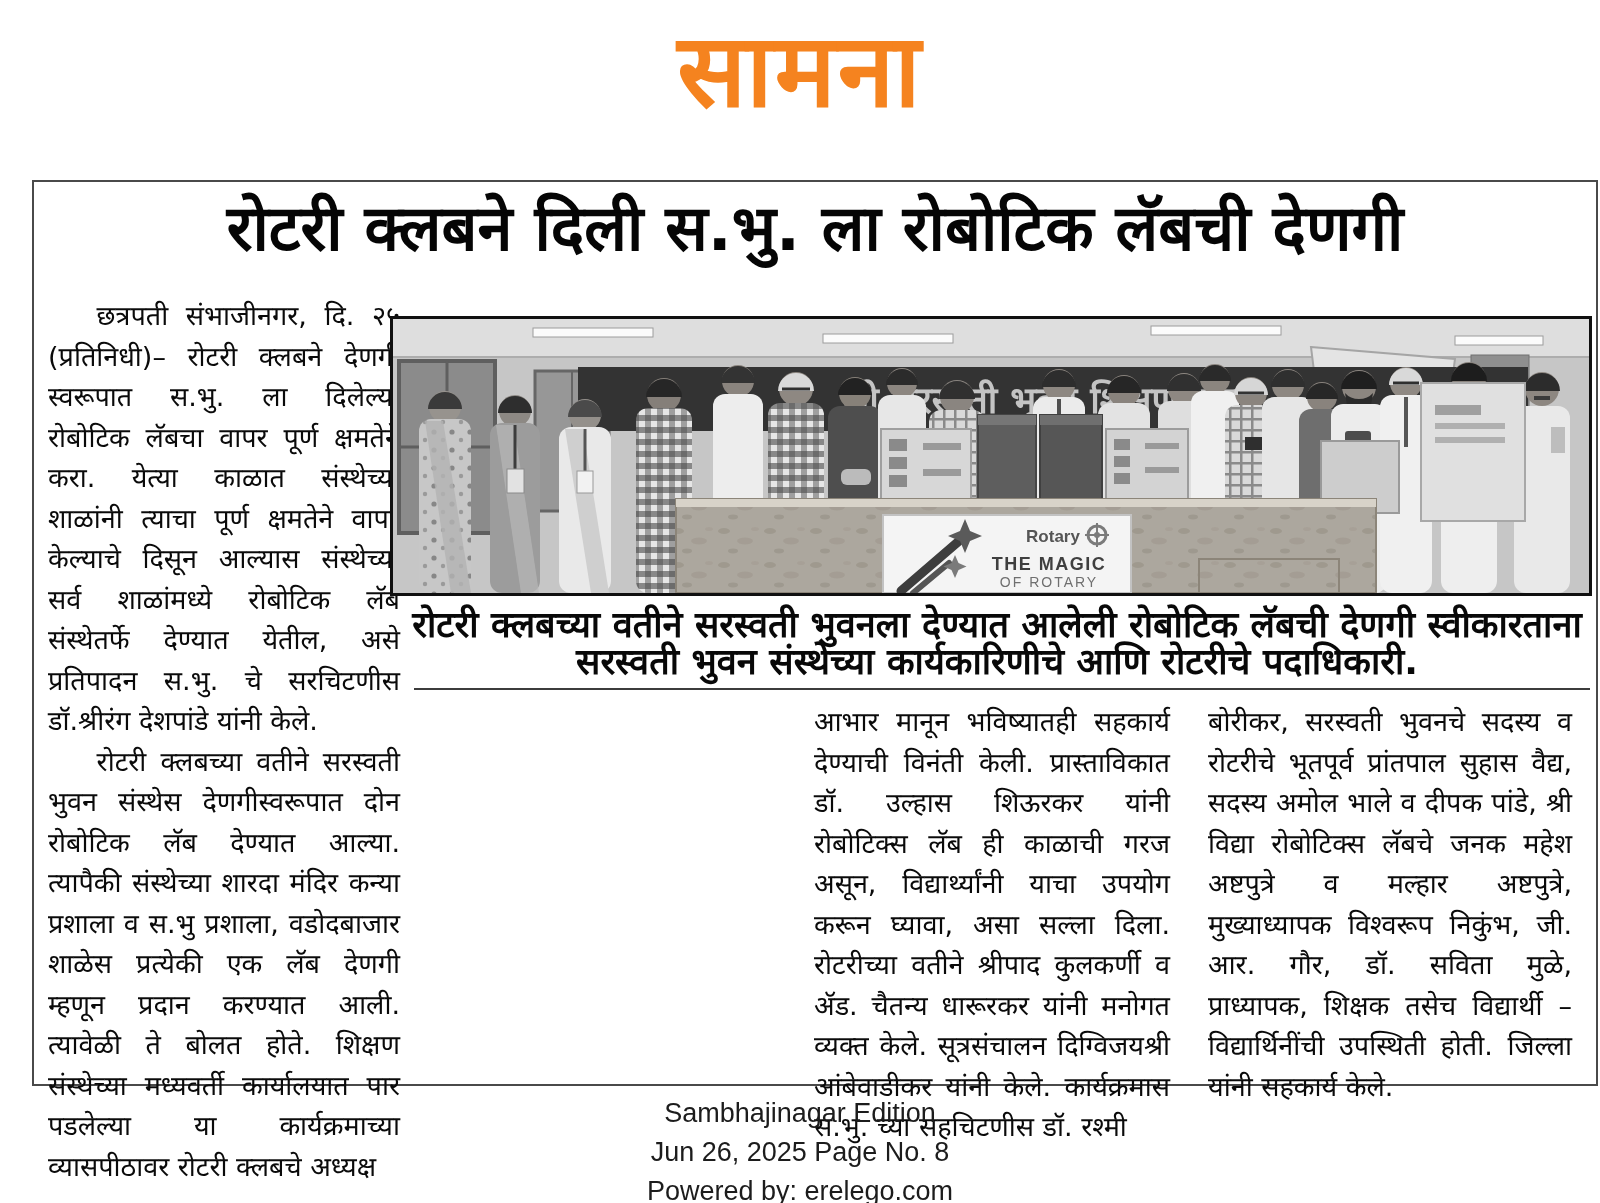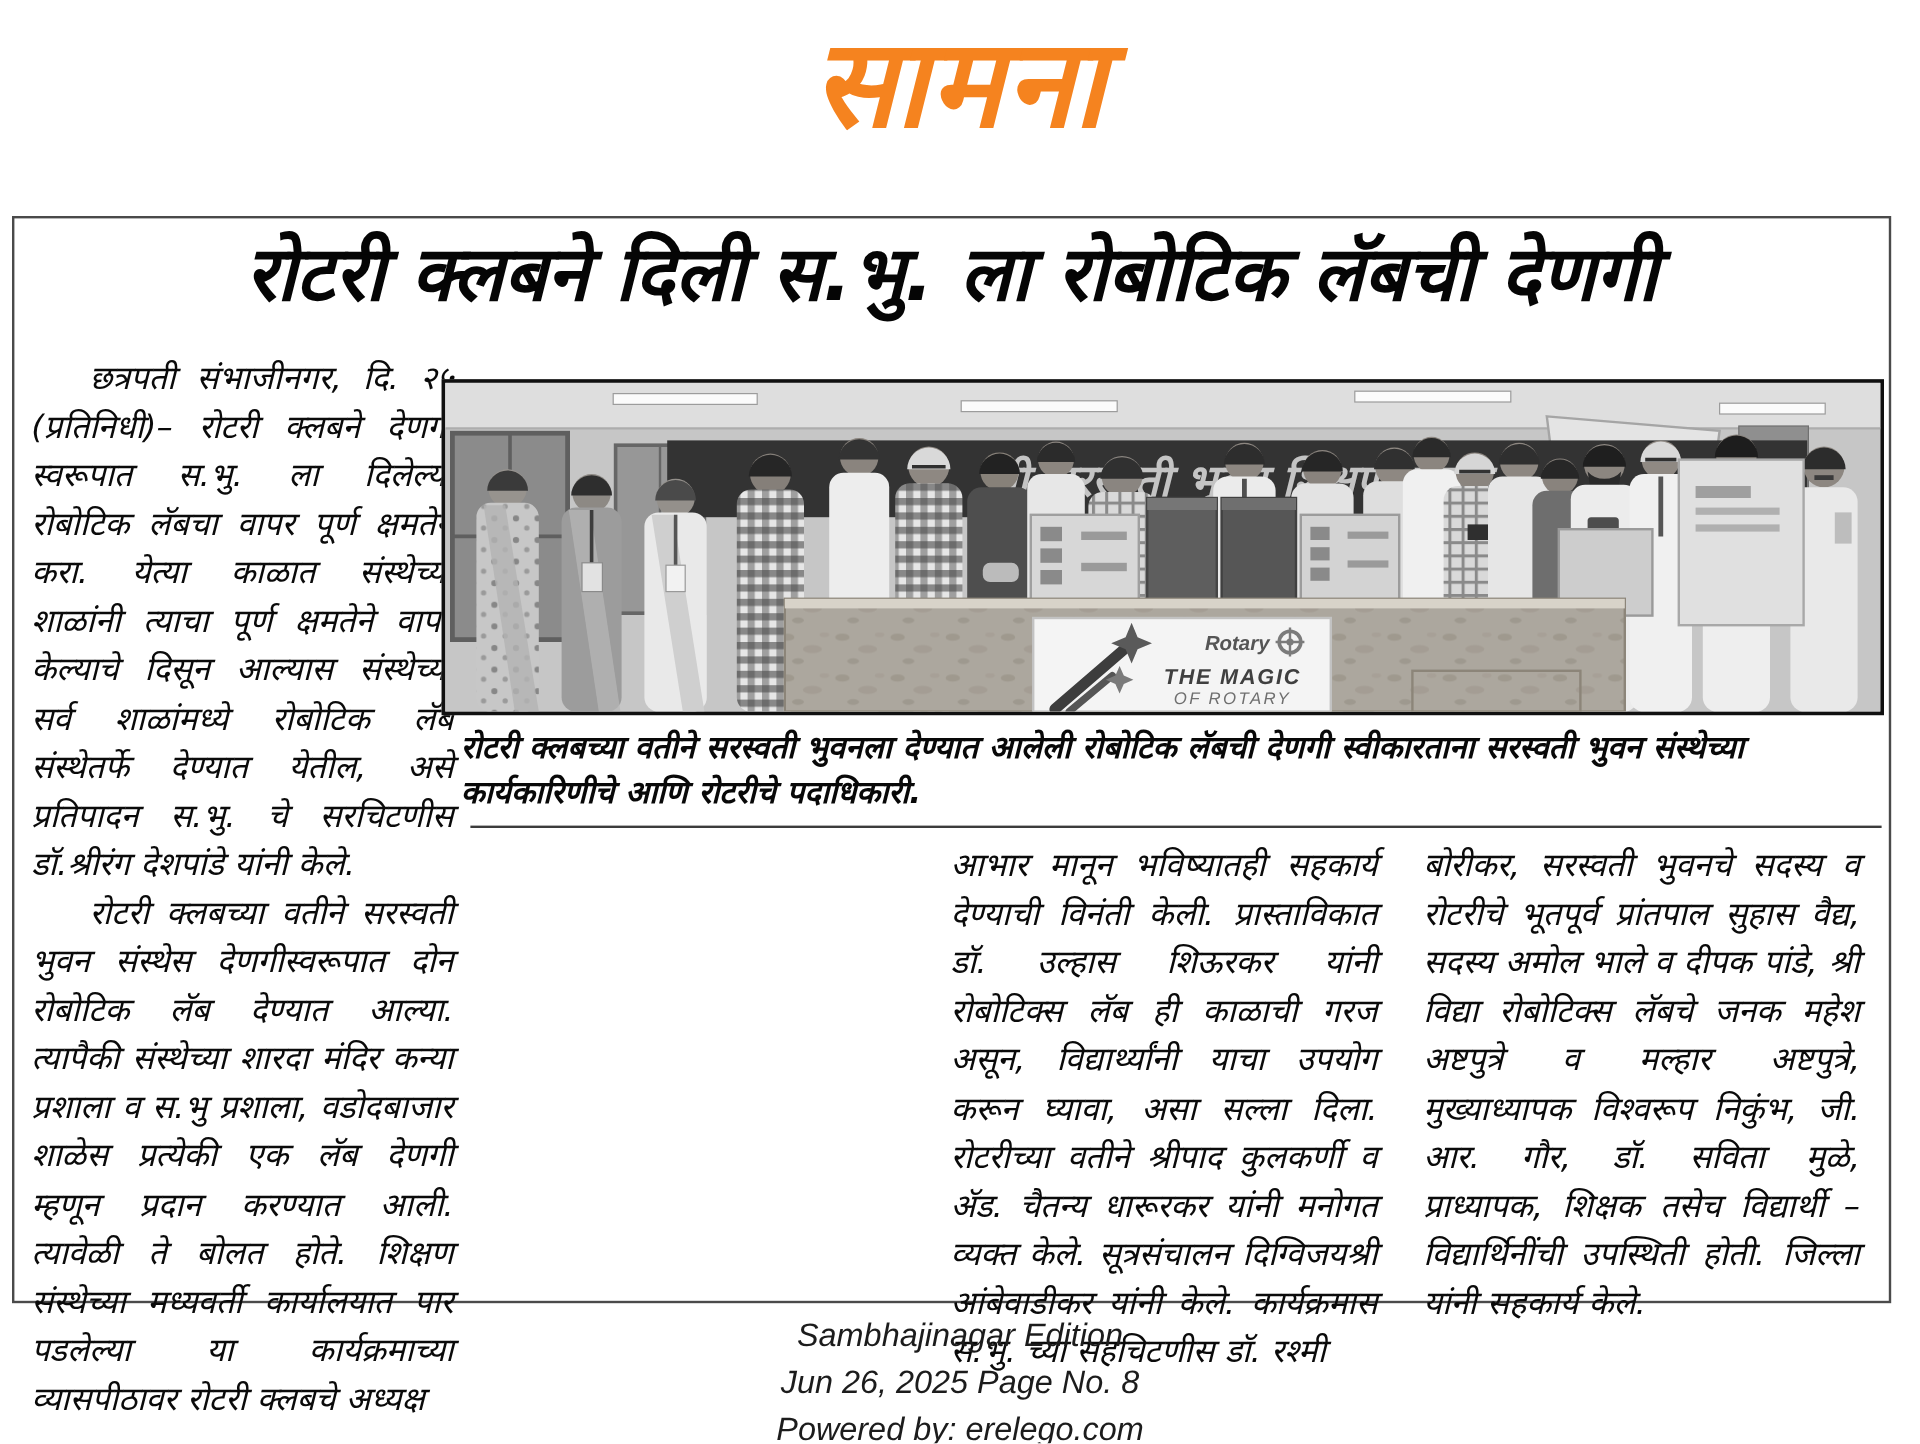--- a/index.html
+++ b/index.html
@@ -1,35 +1,35 @@
 <!DOCTYPE html>
 <html><head>
 <meta charset="utf-8">
 <style>
   html,body{margin:0;padding:0;background:#ffffff;}
   .page{position:relative;width:1600px;height:1203px;background:#fff;overflow:hidden;
-        font-family:"DejaVu Sans","Liberation Sans",sans-serif;color:#000;font-style:italic;}
+        font-family:"DejaVu Sans","Liberation Sans",sans-serif;color:#000;}
   .masthead{position:absolute;top:14px;left:0;right:0;text-align:center;
             font-size:102px;font-weight:800;color:#F5831F;line-height:1.12;letter-spacing:2px;}
-  .article-box{position:absolute;left:10px;top:180px;width:1566px;height:906px;
+  .article-box{position:absolute;left:32px;top:180px;width:1566px;height:906px;
                border:2px solid #4a4a4a;background:#fff;box-sizing:border-box;}
   .headline{position:absolute;top:4px;left:12px;width:1538px;text-align:center;
             font-size:63px;font-weight:bold;color:#050505;line-height:1.35;margin:0;}
   .col{position:absolute;font-size:27px;line-height:40.5px;text-align:justify;color:#0a0a0a;}
   .col p{margin:0;}
   .col p.indent{text-indent:1.8em;}
   .col1{left:14px;top:114px;width:352px;height:772px;}
   .col2{left:386px;top:520px;width:356px;height:368px;}
   .col3{left:780px;top:520px;width:356px;height:368px;}
   .col4{left:1174px;top:520px;width:364px;height:368px;}
   .photo-figure{position:absolute;left:356px;top:134px;width:1202px;height:280px;margin:0;
                 border:3px solid #101010;box-sizing:border-box;background:#c9c9c9;}
   .photo-figure svg{display:block;}
-  .caption{position:absolute;left:372px;top:424px;width:1182px;
-           font-weight:bold;font-size:26px;line-height:37px;color:#080808;}
+  .caption{position:absolute;left:372px;top:424px;width:1182px;text-align:center;
+           font-weight:bold;font-size:36px;line-height:37px;color:#080808;}
   .colrule{position:absolute;left:380px;top:506px;width:1176px;height:2px;background:#3c3c3c;}
   .page-footer{position:absolute;top:1094px;left:0;right:0;text-align:center;
                font-family:"Liberation Sans","DejaVu Sans",sans-serif;
                font-size:27px;line-height:39px;color:#1c1c1c;}
 </style>
 </head>
 <body>
 
 <div class="page">
 

